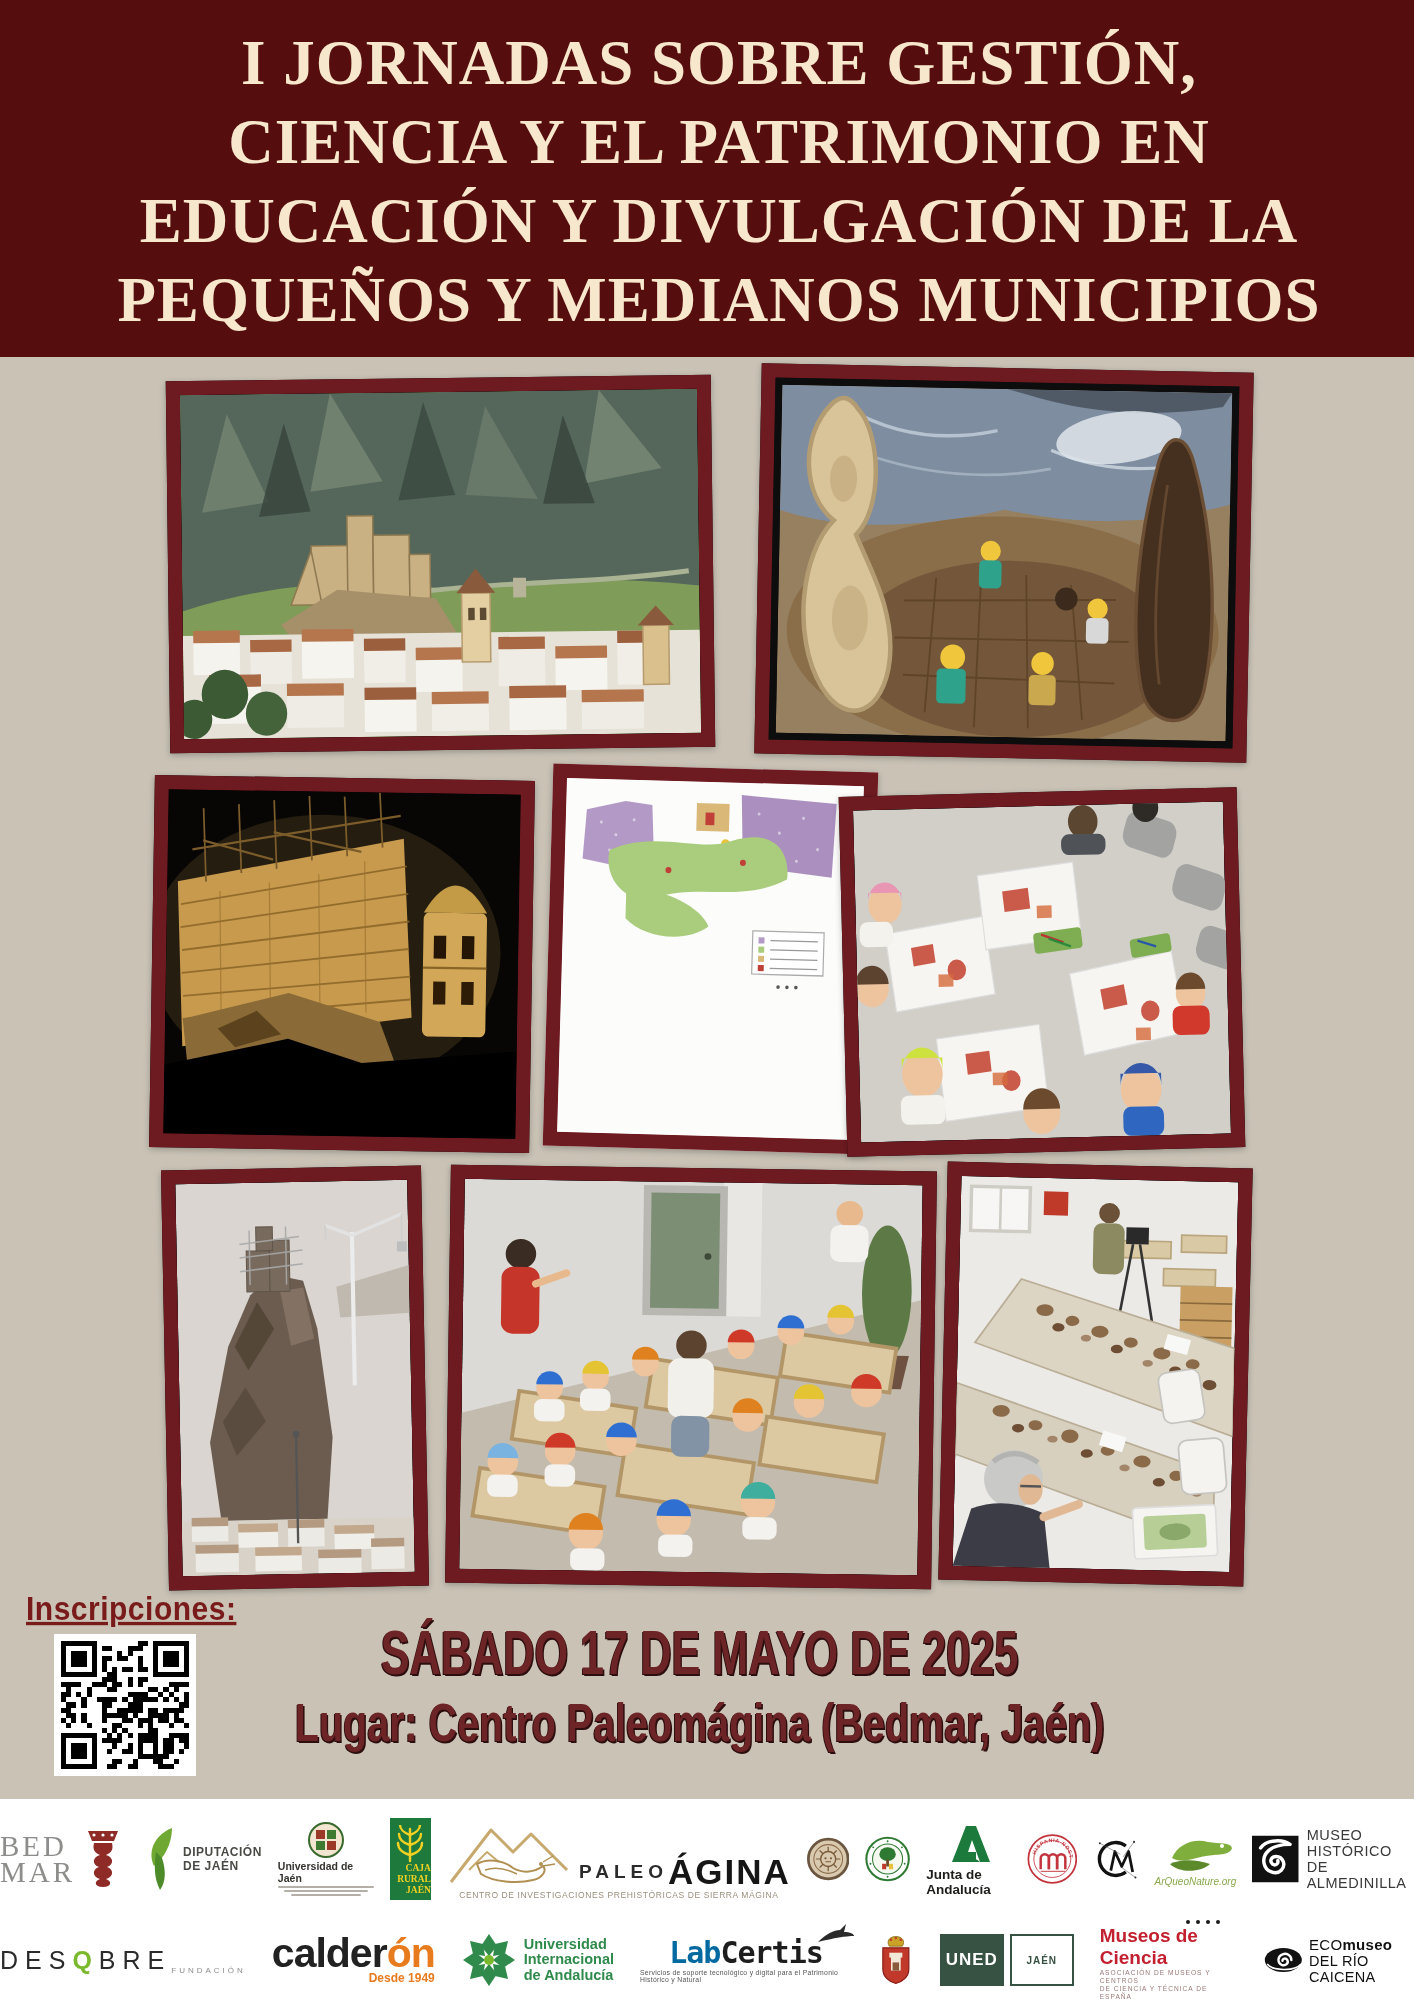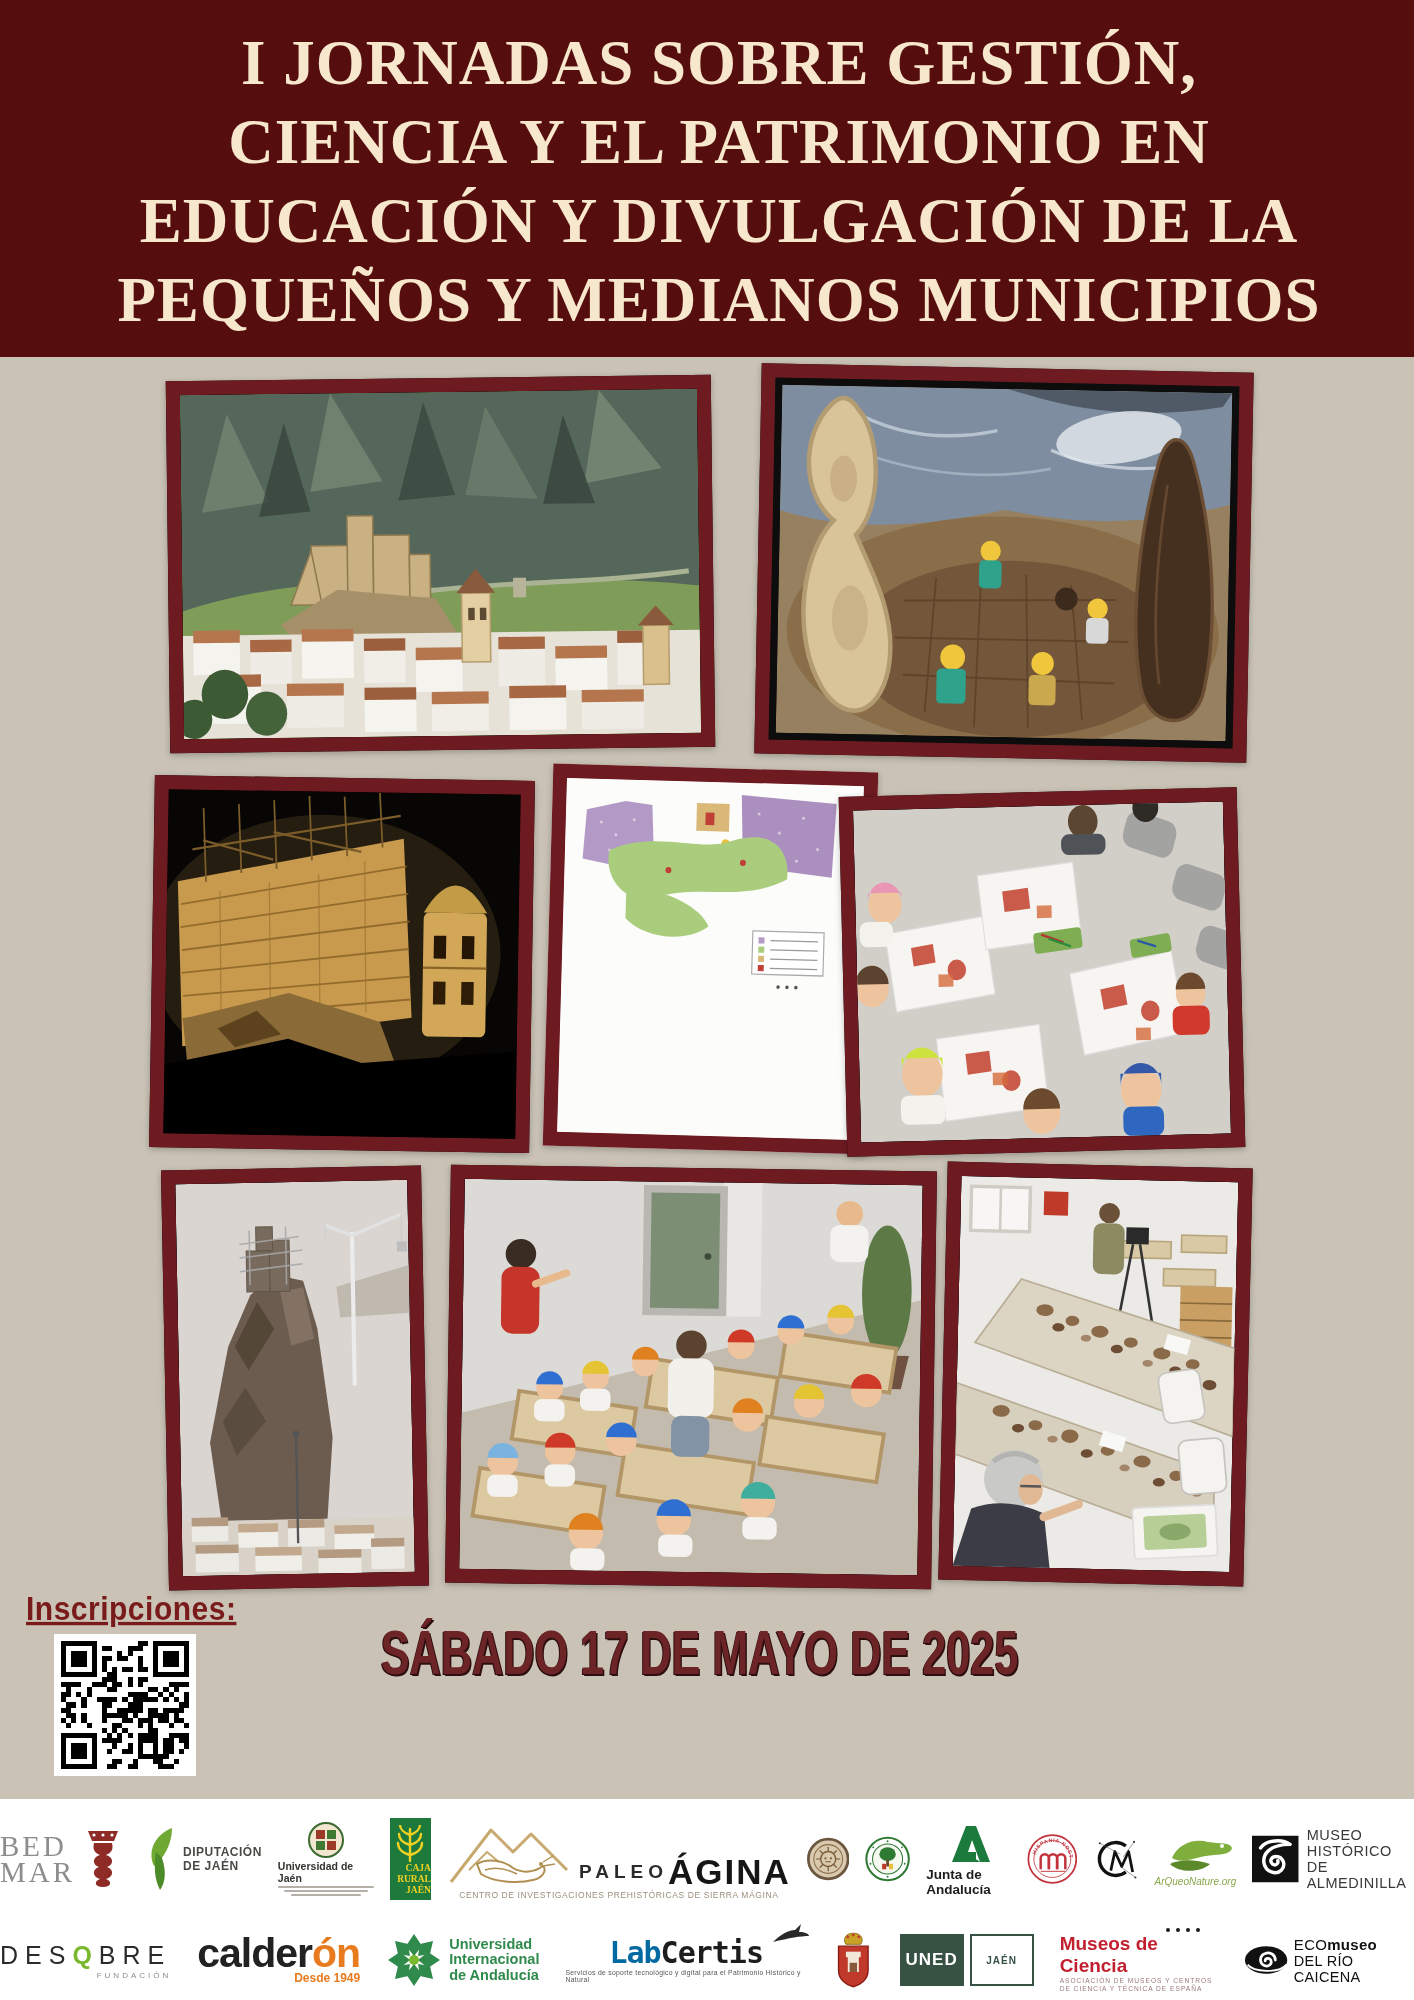--- a/index.html
+++ b/index.html
@@ -63,21 +63,21 @@
   .paleo-p{font-size:19px;letter-spacing:5px;color:#2b2b2b;font-weight:700;}
   .paleo-a{font-size:35px;letter-spacing:2px;color:#161616;font-weight:700;line-height:32px;}
   .paleo-sub{font-size:8.5px;color:#9a8f7c;letter-spacing:0.6px;margin-top:2px;}
   .junta{display:flex;flex-direction:column;align-items:center;}
   .junta-t{font-size:13.5px;font-weight:700;color:#1d1d1b;margin-top:1px;}
   .arqueo{display:flex;flex-direction:column;align-items:flex-end;}
   .arqueo-t{font-size:10px;font-style:italic;color:#8aa84c;}
   .alme{display:flex;align-items:center;gap:8px;}
   .alme-t{font-size:14.5px;line-height:16px;color:#3a3a3a;letter-spacing:0.5px;}
 
-  .desq{display:flex;flex-direction:column;align-items:flex-end;}
+  .desq{display:flex;flex-direction:row;align-items:flex-end;}
   .desq-main{font-size:25px;letter-spacing:7px;color:#2b2b2b;font-weight:400;}
   .desq-main b{color:#7ab82e;font-weight:700;}
   .desq-sub{font-size:8px;letter-spacing:3px;color:#8d8d8b;margin-top:1px;}
   .cald{display:flex;flex-direction:column;align-items:flex-end;}
   .cald-main{font-size:41px;font-weight:700;color:#222;letter-spacing:-1px;line-height:36px;}
   .cald-main i{font-style:normal;color:#e87b1e;}
   .cald-sub{font-size:12px;color:#e87b1e;font-weight:700;}
   .unia{display:flex;align-items:center;gap:7px;}
   .unia-t{font-size:14.5px;line-height:15.5px;color:#2f8a4c;font-weight:700;}
   .lab{display:flex;flex-direction:column;align-items:center;position:relative;}
@@ -768,20 +768,23 @@
     <rect x="100" y="10" width="15" height="15" fill="#000"></rect>
         <rect x="0" y="90" width="35" height="35" fill="#000"></rect>
     <rect x="5" y="95" width="25" height="25" fill="#fff"></rect>
     <rect x="10" y="100" width="15" height="15" fill="#000"></rect>
       </svg>
     </div>
 
   <div class="dateline">
     <span>SÁBADO 17 DE MAYO DE 2025</span>
   </div>
+  <div class="locline">
+    <span>Lugar: Centro Paleomágina (Bedmar, Jaén)</span>
+  </div>
 
   <div class="footer">
 
     <div class="l-row l-row1">
 
       <div class="logo">
         <div class="bedmar-txt">
           <div>BED</div>
           <div>MAR</div>
         </div>

